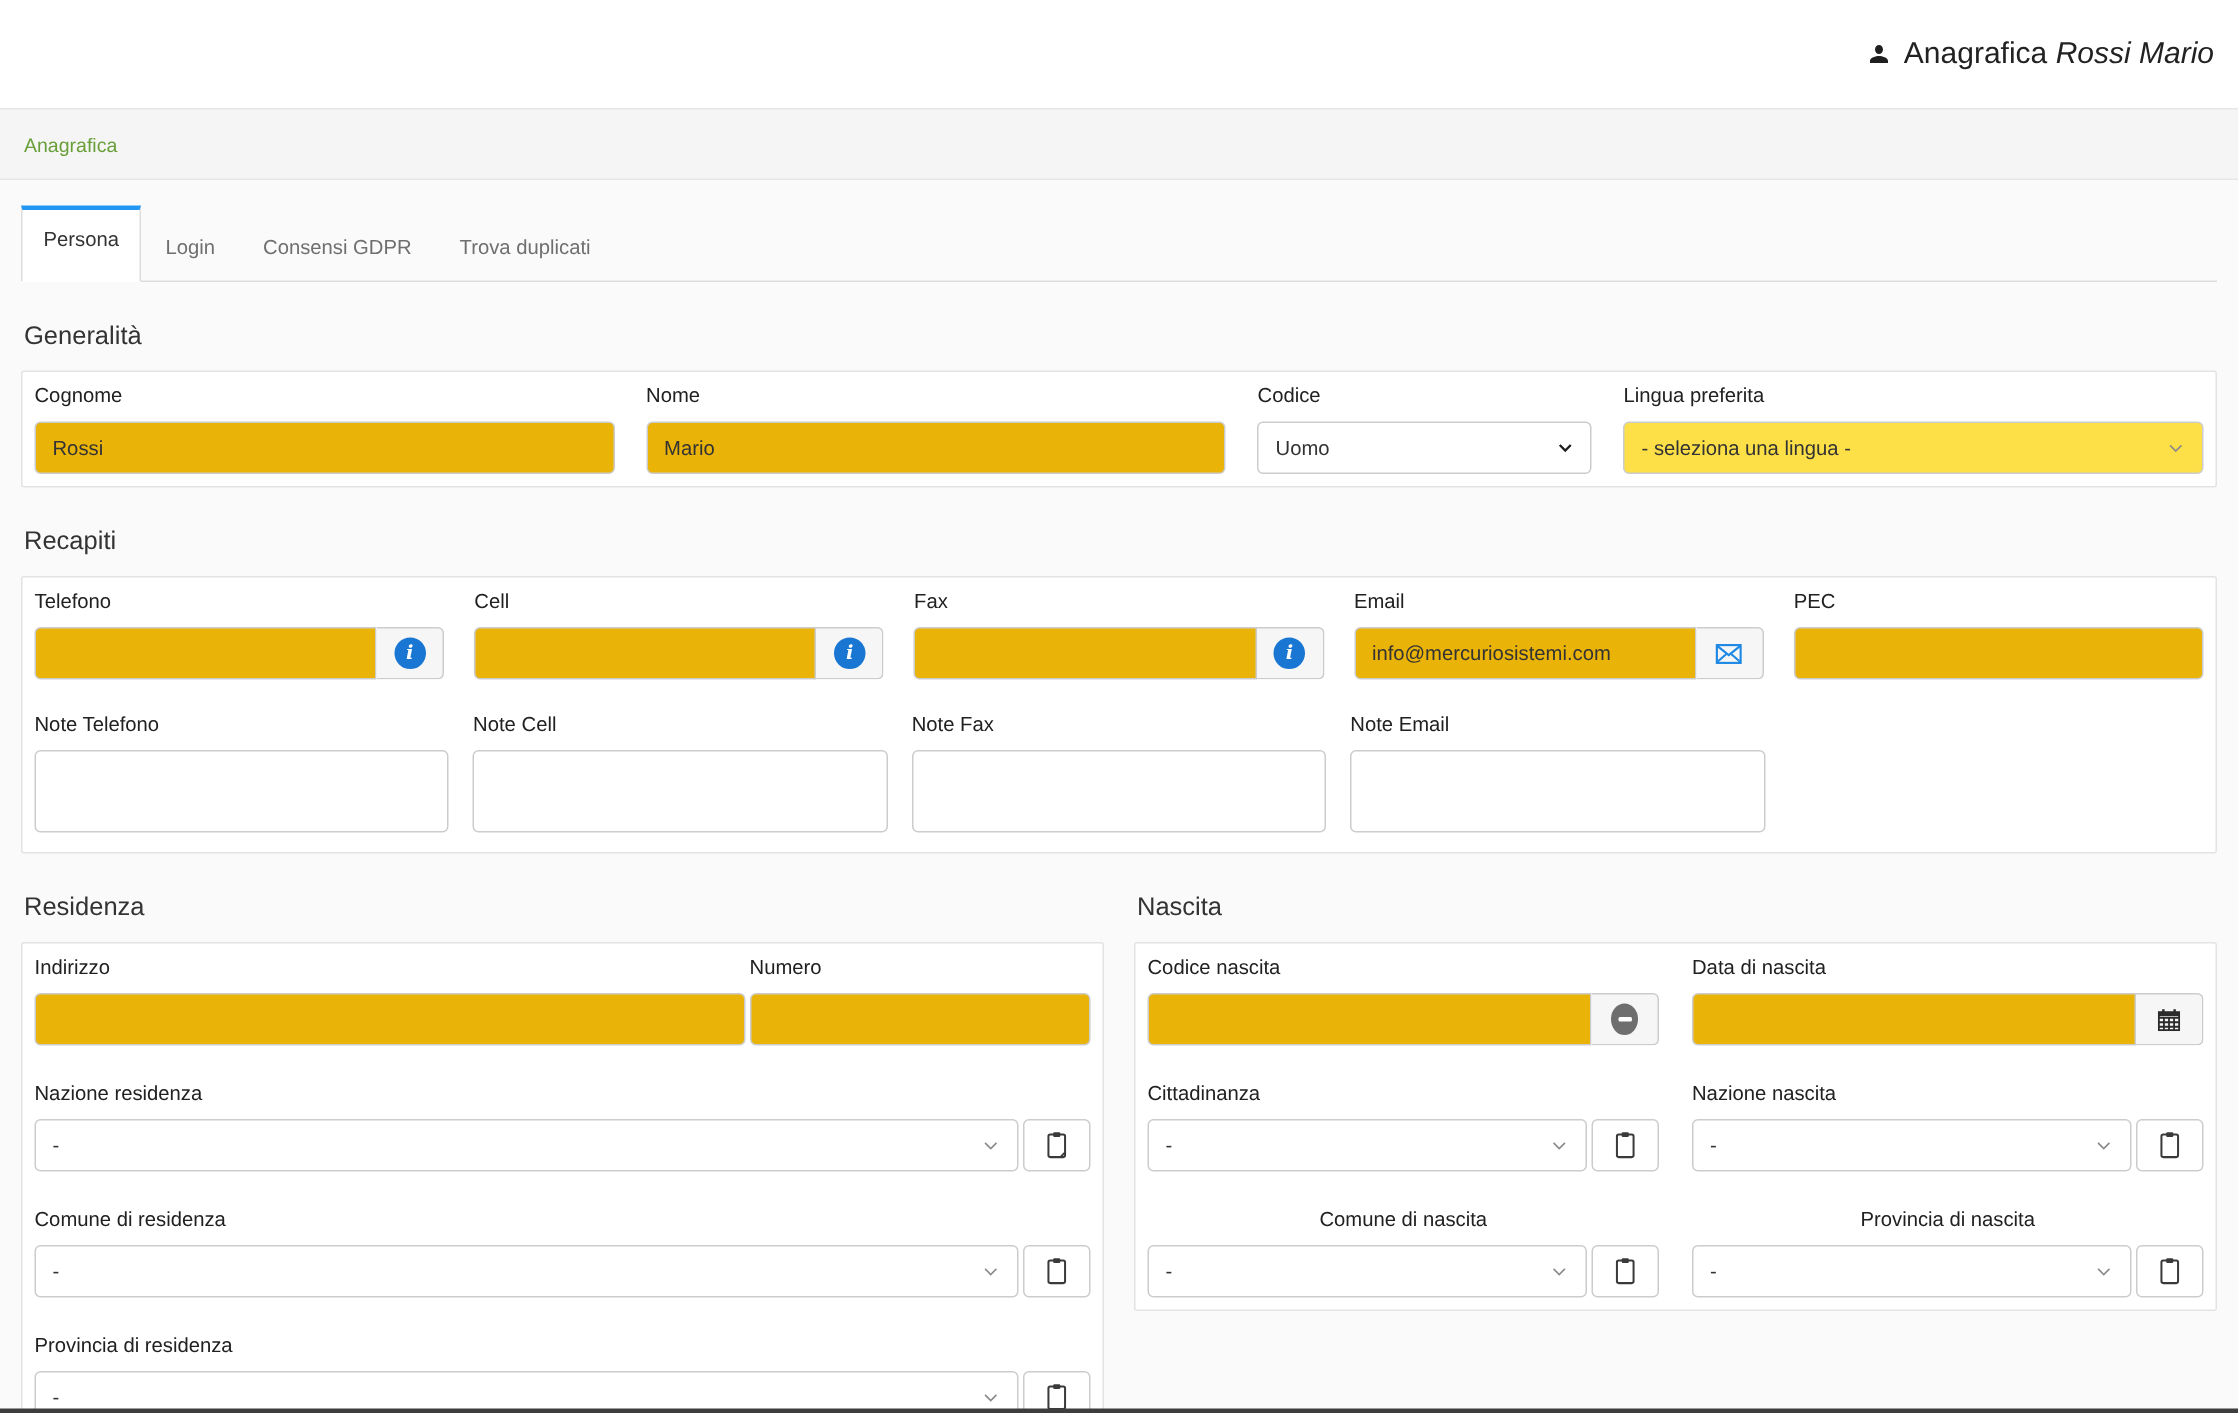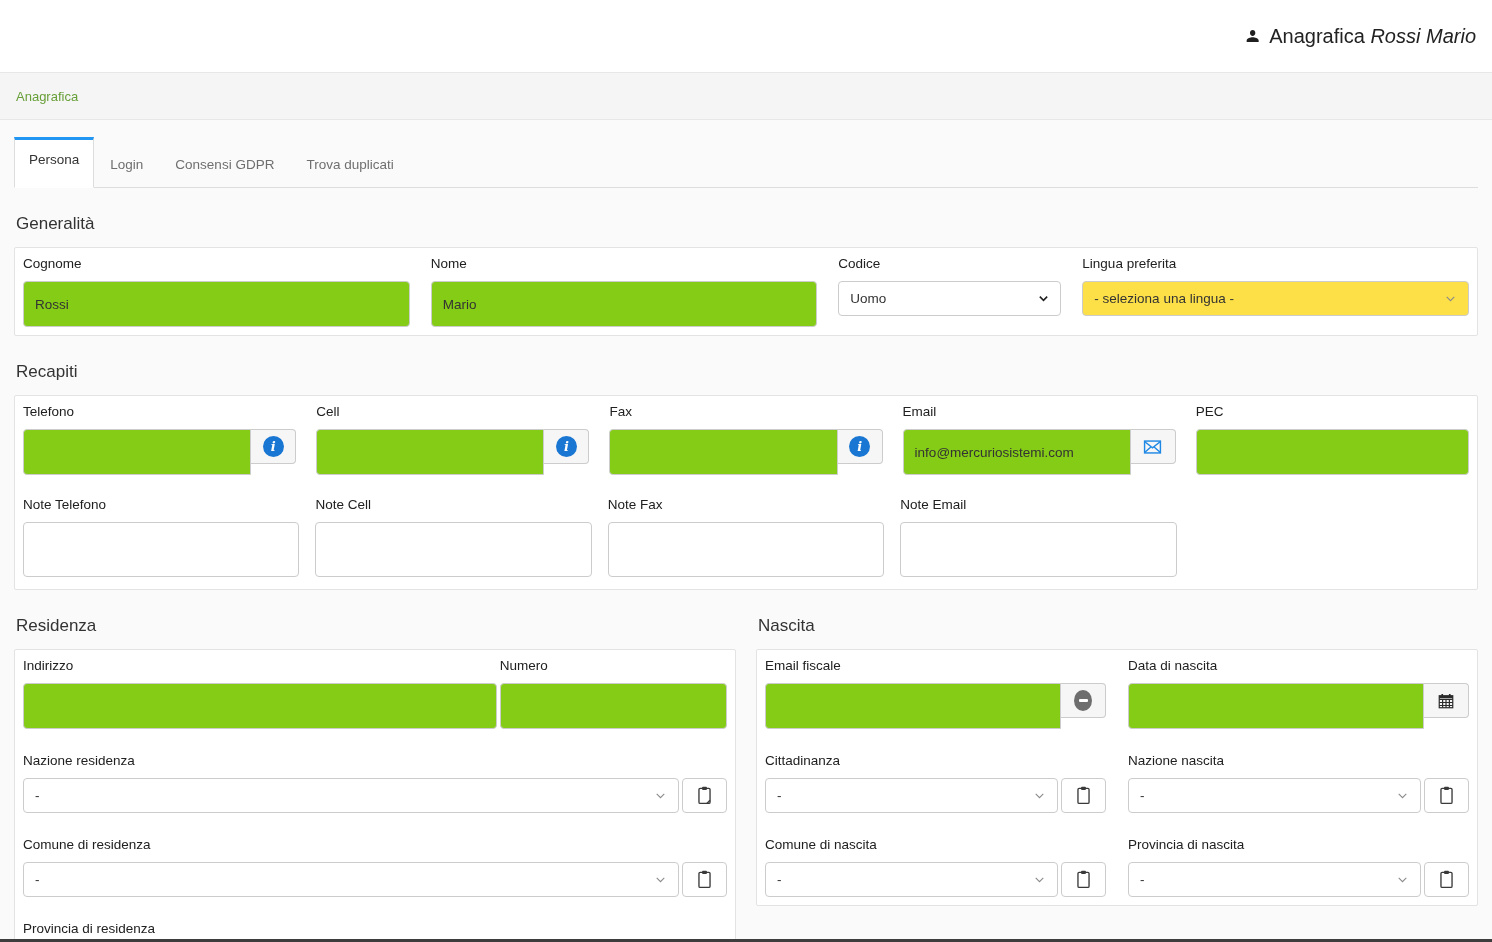--- a/index.html
+++ b/index.html
@@ -27,22 +27,22 @@
   .tab.active { background:#fff; color:#333; border:1px solid #ddd; border-top:3px solid #2196f3;
     border-bottom:1px solid #fff; padding:12px 14px 20px; }
 
   
   .section-title { font-size:17px; font-weight:400; color:#333; margin:26px 2px 13px; }
   .panel { background:#fff; border:1px solid #e3e3e3; border-radius:2px; padding:8px; }
   .form-row { display:flex; gap:21px; }
   .form-row + .form-row { margin-top:22px; }
   .field label { display:block; font-size:13.5px; color:#212121; margin-bottom:10px; font-weight:400; }
 
-  .input { width:100%; height:46px; border:1px solid #ccc; border-radius:4px; padding:0 11px;
-    font-size:13.5px; color:#333; background:#84cc16; outline:none; font-family:inherit; }
+  .input { width:100%; height:35px; border:1px solid #ccc; border-radius:4px; padding:0 11px;
+    font-size:13.5px; color:#333; background:#eab308; outline:none; font-family:inherit; }
   .textarea { width:100%; height:55px; border:1px solid #ccc; border-radius:4px; padding:6px 11px;
     font-size:13.5px; color:#333; background:#fff; resize:none; outline:none; font-family:inherit; }
 
   .input-group { display:flex; }
   .input-group .input { border-radius:4px 0 0 4px; flex:1; min-width:0; }
   .addon { width:45px; height:35px; flex:0 0 45px; background:#f6f6f6; border:1px solid #ccc;
     border-left:none; border-radius:0 4px 4px 0; display:flex; align-items:center; justify-content:center; }
 
   .select { height:35px; border:1px solid #ccc; border-radius:4px; background:#fff; padding:0 11px;
     font-size:13.5px; color:#333; display:flex; align-items:center; justify-content:space-between;
@@ -283,21 +283,21 @@
           </div>
         </div>
       </div>
     </div>
 
     <div>
       <h2 class="section-title">Nascita</h2>
       <div class="panel">
         <div class="form-row" style="gap:22px;">
           <div class="field" style="flex:1;">
-            <label>Email fiscale</label>
+            <label>Codice nascita</label>
             <div class="input-group">
               <input class="input" type="text" value="" style="">
               <span class="addon">
                 <span class="circle-minus"></span>
               </span>
             </div>
           </div>
           <div class="field" style="flex:1;">
             <label>Data di nascita</label>
             <div class="input-group">
@@ -352,21 +352,21 @@
                 <span style="display:flex;">
                   <svg width="17" height="19" viewBox="0 0 20 24" fill="none" stroke="#3a3a3a" stroke-width="1.7">
                       <rect x="3" y="3" width="14" height="19" rx="1.5"></rect>
                       <rect x="7" y="1" width="6" height="4" rx="1" fill="#3a3a3a" stroke="none"></rect>
                     </svg>
                 </span>
               </button>
             </div>
           </div>
         </div>
-        <div class="form-row" style="gap:22px; margin-top:24px;">
+        <div class="form-row" style="gap:22px; margin-top:24px;text-align:center;">
           <div class="field" style="flex:1;">
             <label>Comune di nascita</label>
             <div class="select-group">
               <div class="select">
                 <span>-</span>
                 <span style="display:flex;">
                   <svg width="13" height="13" viewBox="0 0 24 24" fill="none" stroke="#8a8a8a" stroke-width="2">
                       <path d="M5 9l7 7 7-7"></path>
                     </svg>
                 </span>

